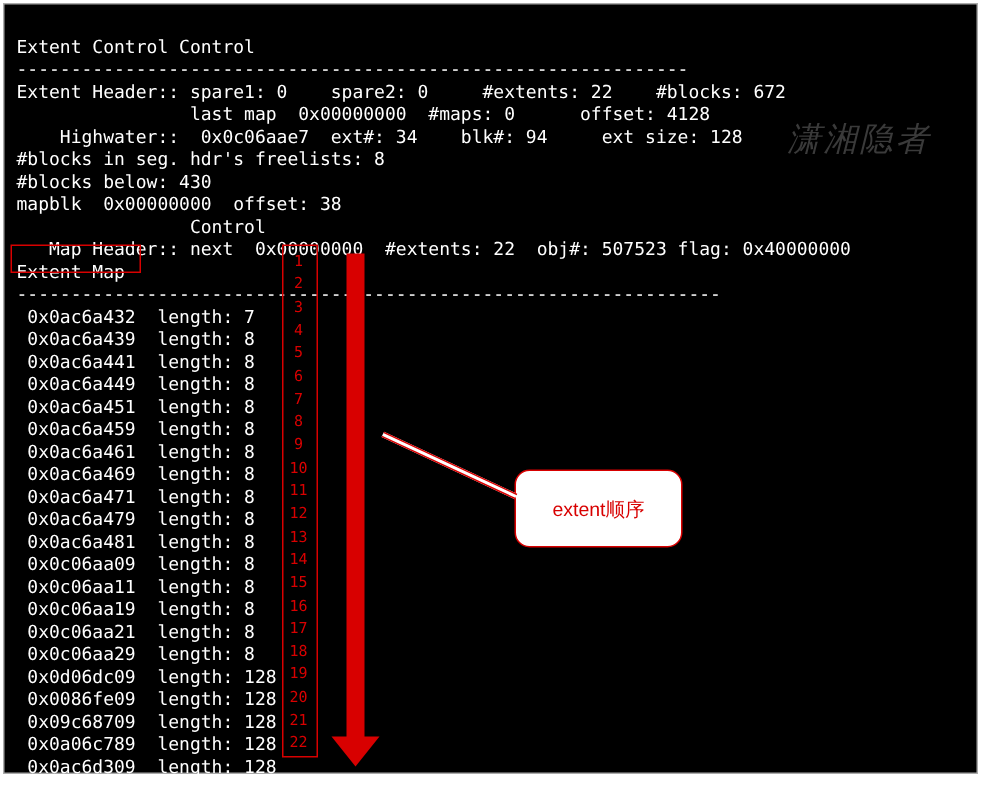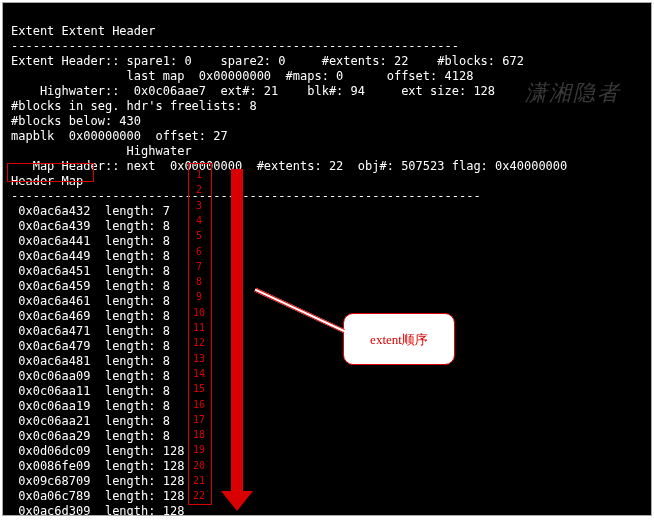--- a/index.html
+++ b/index.html
@@ -69,21 +69,21 @@
   .callout {
     position: absolute;
     top: 310px;
     left: 340px;
     width: 110px;
     height: 50px;
     background: #fff;
     border: 1px solid #d80000;
     border-radius: 10px;
     color: #d80000;
-    font-family: Liberation Serif, serif;
+    font-family: Liberation Sans, sans-serif;
     font-size: 13px;
     display: flex;
     align-items: center;
     justify-content: center;
   }
   .callout::before {
     content: "";
     position: absolute;
     top: 15px;
     left: -98px;
@@ -93,31 +93,31 @@
     border-top: 1px solid #d80000;
     border-bottom: 1px solid #d80000;
     transform-origin: right center;
     transform: rotate(25deg);
   }
 </style>
 </head>
 <body>
 
 <div class="terminal">
-<span>Extent Extent Header</span>
+<span>Extent Control Control</span>
 <span>--------------------------------------------------------------</span>
 <span>Extent Header:: spare1: 0    spare2: 0     #extents: 22    #blocks: 672</span>
 <span>                last map  0x00000000  #maps: 0      offset: 4128</span>
-<span>    Highwater::  0x0c06aae7  ext#: 21    blk#: 94     ext size: 128</span>
+<span>    Highwater::  0x0c06aae7  ext#: 34    blk#: 94     ext size: 128</span>
 <span>#blocks in seg. hdr's freelists: 8</span>
 <span>#blocks below: 430</span>
-<span>mapblk  0x00000000  offset: 27</span>
-<span>                Highwater</span>
+<span>mapblk  0x00000000  offset: 38</span>
+<span>                Control</span>
 <span>   Map Header:: next  0x00000000  #extents: 22  obj#: 507523 flag: 0x40000000</span>
-<span>Header Map</span>
+<span>Extent Map</span>
 <span>-----------------------------------------------------------------</span>
 <div id="map-lines"> 0x0ac6a432  length: 7
  0x0ac6a439  length: 8
  0x0ac6a441  length: 8
  0x0ac6a449  length: 8
  0x0ac6a451  length: 8
  0x0ac6a459  length: 8
  0x0ac6a461  length: 8
  0x0ac6a469  length: 8
  0x0ac6a471  length: 8

